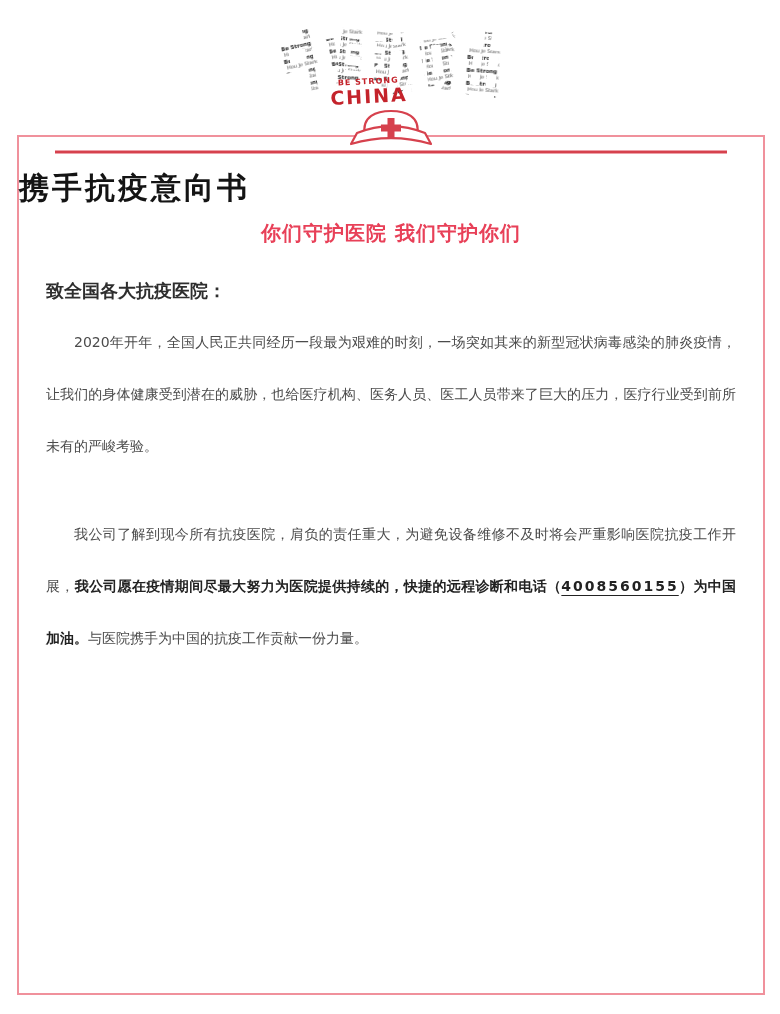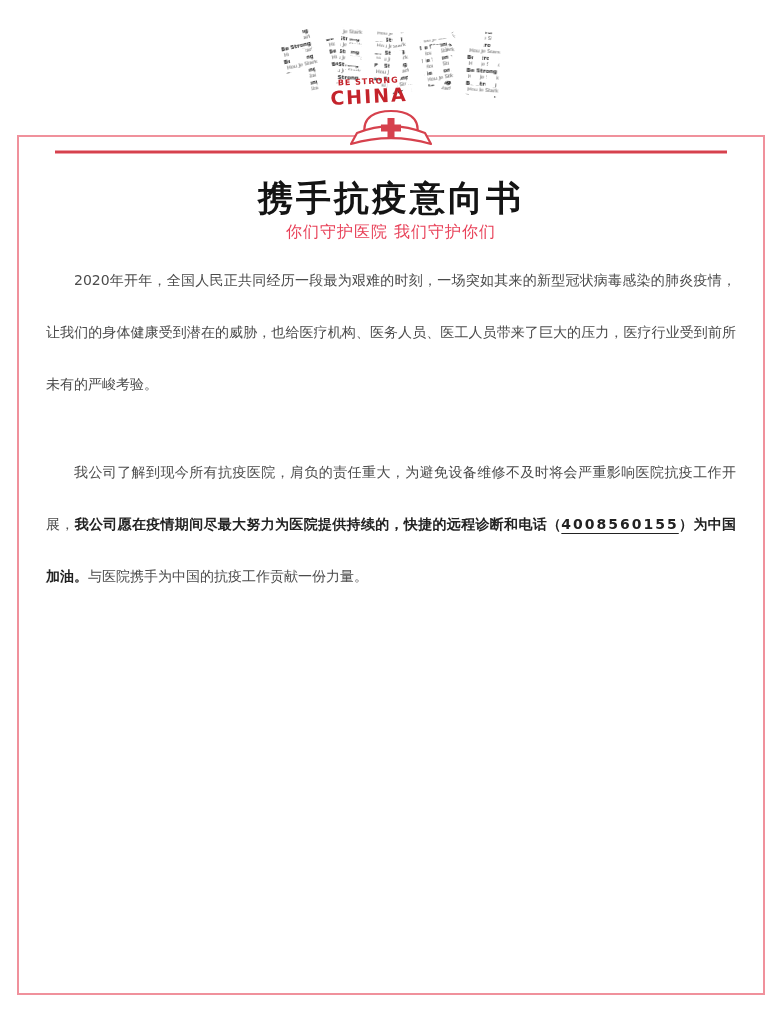--- a/index.html
+++ b/index.html
@@ -44,29 +44,30 @@
     width: 90px; height: 42px; z-index: 3;
   }
   .red-bar {
     margin: 13px 36px 0 36px;
     height: 4px;
     background: #d6414d;
     border-top: 1px solid #eda0a8;
     border-bottom: 1px solid #eda0a8;
   }
   .title {
-    margin-top: 21px;
-    text-align: center;
-    font-size: 35px; font-weight: bold;
+    margin-top: 14px;
+    text-align: left;
+    font-size: 30px; font-weight: bold;
     letter-spacing: 3px;
     color: #141414;
   }
   .subtitle {
+    margin-top: 11px;
     text-align: center;
-    font-size: 16px; font-weight: normal;
+    font-size: 20px; font-weight: bold;
     letter-spacing: 1px;
     color: #e84058;
   }
   .greeting {
     margin: 30px 27px 0 27px;
     font-size: 18px; font-weight: bold;
     color: #2e2e2e;
     line-height: 28px;
   }
   .para {
@@ -122,19 +123,20 @@
       <path d="M41.5,11 h7 v6.5 h6.5 v7 h-6.5 v6.5 h-7 v-6.5 h-6.5 v-7 h6.5 Z" fill="#d6414d"></path>
     </svg>
   </div>
 
   <div class="red-bar"></div>
 
   <h1 class="title">携手抗疫意向书</h1>
 
   <div class="subtitle">你们守护医院 我们守护你们</div>
 
+  <div class="greeting">致全国各大抗疫医院：</div>
 
   <p class="para p1">2020年开年，全国人民正共同经历一段最为艰难的时刻，一场突如其来的新型冠状病毒感染的肺炎疫情，让我们的身体健康受到潜在的威胁，也给医疗机构、医务人员、医工人员带来了巨大的压力，医疗行业受到前所未有的严峻考验。</p>
 
 
   <p class="para p3"><span>我公司了解到现今所有抗疫医院，肩负的责任重大，为避免设备维修不及时将会严重影响医院抗疫工作开展，</span><b><span>我公司愿在疫情期间尽最大努力为医院提供持续的，快捷的远程诊断和电话（</span><u class="phone">4008560155</u><span>）为中国加油。</span></b><span>与医院携手为中国的抗疫工作贡献一份力量。</span></p>
 
 </div>
 
 </body></html>

